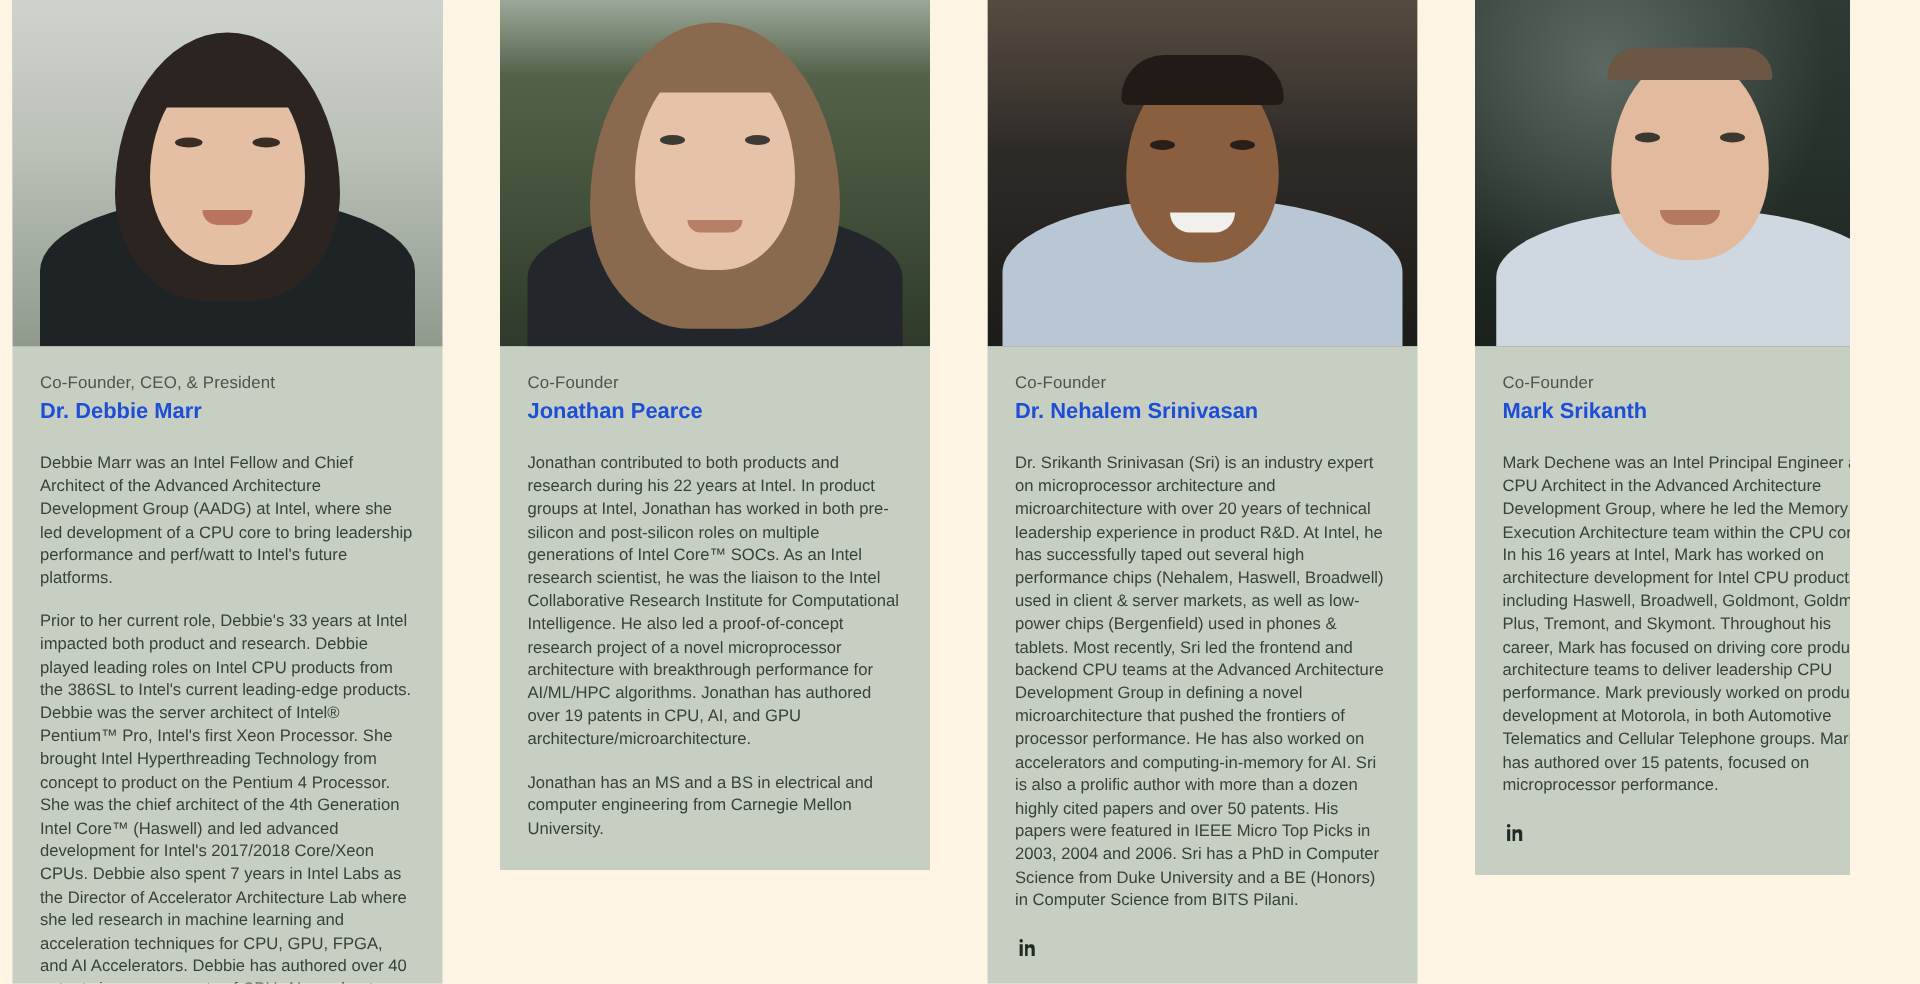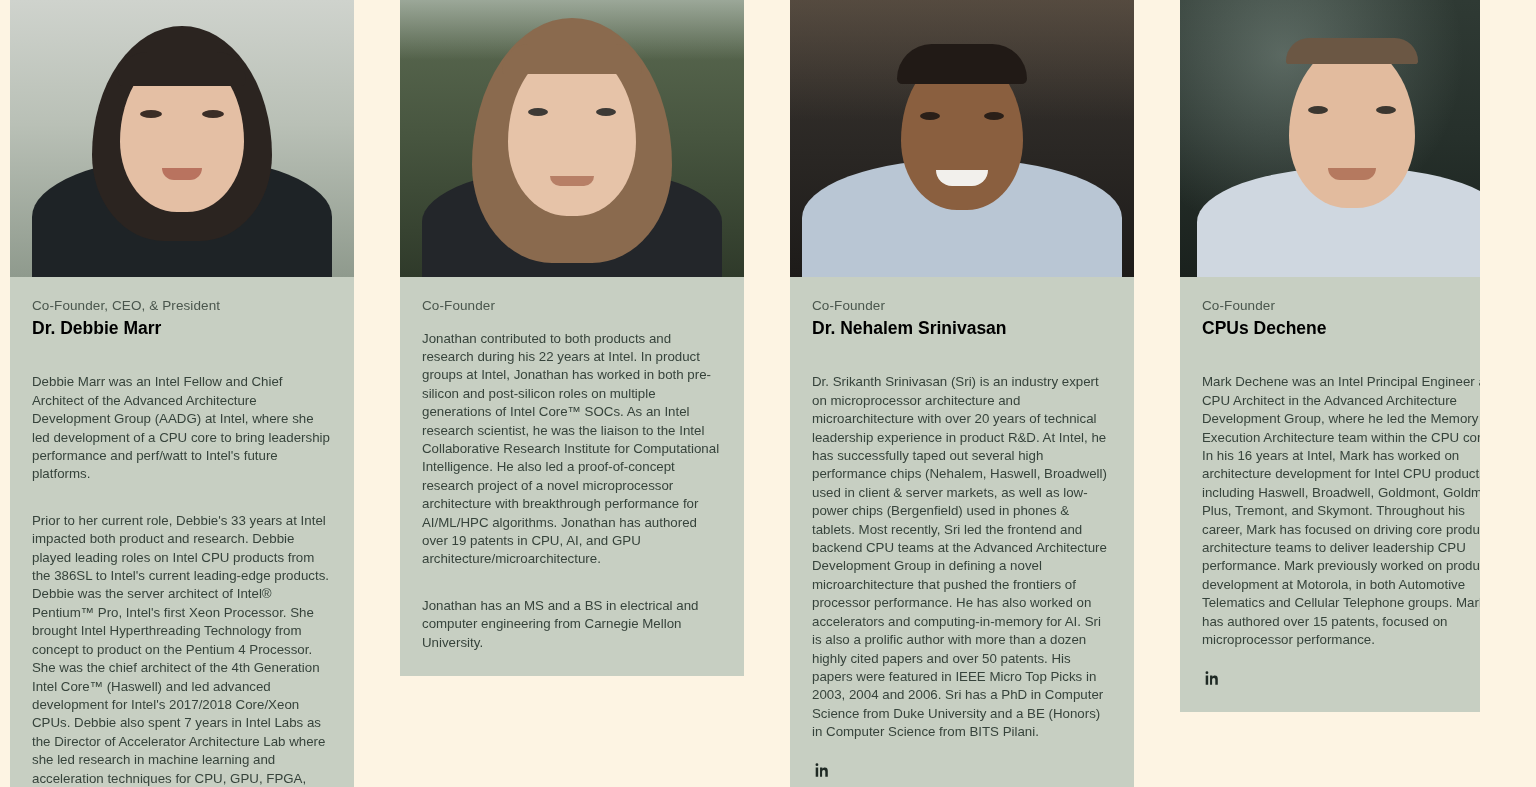--- a/index.html
+++ b/index.html
@@ -77,29 +77,29 @@
   .role {
     font-size: 13.5px;
     color: #4a564d;
     letter-spacing: 0.1px;
     margin: 0 0 3px 0;
     line-height: 1.3;
   }
   .name {
     font-size: 17.5px;
     font-weight: bold;
-    color: #000000;
+    color: #1d4ed8;
     margin: 0 0 22px 0;
     line-height: 1.25;
   }
   .bio {
     font-size: 13.3px;
     line-height: 18.4px;
     color: #36433b;
-    margin: 12px 0 16px 0;
+    margin: 0 0 16px 0;
   }
   .bio:last-of-type { margin-bottom: 0; }
 
   .linkedin {
     margin-top: 18px;
     width: 20px;
     height: 20px;
     display: inline-flex;
     align-items: center;
     justify-content: center;
@@ -144,20 +144,21 @@
           <div class="hair" style="left:50%; transform:translateX(-50%); top:18px; width:200px; height:245px; background:#8a6a4e;"></div>
           <div class="head" style="left:50%; transform:translateX(-50%); top:48px; width:128px; height:168px; background:#e6c3a8;"></div>
           <div style="position:absolute;left:50%;transform:translateX(-50%);top:44px;width:140px;height:30px;background:#8a6a4e;border-radius:70px 70px 8px 8px;"></div>
           <div style="position:absolute;left:50%;transform:translateX(-44px);top:108px;width:20px;height:8px;background:#3d3a36;border-radius:50%;"></div>
           <div style="position:absolute;left:50%;transform:translateX(24px);top:108px;width:20px;height:8px;background:#3d3a36;border-radius:50%;"></div>
           <div style="position:absolute;left:50%;transform:translateX(-22px);top:176px;width:44px;height:10px;background:#b77f66;border-radius:0 0 18px 18px;"></div>
         </div>
       </div>
       <div class="card-body">
         <div class="role">Co-Founder</div>
+        <div class="name">Jonathan Pearce</div>
         <p class="bio">Jonathan contributed to both products and research during his 22 years at Intel. In product groups at Intel, Jonathan has worked in both pre-silicon and post-silicon roles on multiple generations of Intel Core™ SOCs. As an Intel research scientist, he was the liaison to the Intel Collaborative Research Institute for Computational Intelligence. He also led a proof-of-concept research project of a novel microprocessor architecture with breakthrough performance for AI/ML/HPC algorithms. Jonathan has authored over 19 patents in CPU, AI, and GPU architecture/microarchitecture.</p>
         <p class="bio">Jonathan has an MS and a BS in electrical and computer engineering from Carnegie Mellon University.</p>
       </div>
     </div>
 
     <div class="card card-3">
       <div class="photo">
         <div class="photo-inner bg-c">
           <div style="position:absolute;left:0;top:0;width:100%;height:120px;background:linear-gradient(180deg,#6f5f4e 0%, rgba(111,95,78,0) 100%);opacity:.5;"></div>
           <div class="shoulders" style="bottom:0; width:320px; height:118px; background:#b9c6d4;"></div>
@@ -187,21 +188,21 @@
           <div class="shoulders" style="bottom:0; width:310px; height:110px; background:#cfd7e0;"></div>
           <div class="head" style="left:50%; transform:translateX(-50%); top:44px; width:126px; height:164px; background:#e2bb9e;"></div>
           <div style="position:absolute;left:50%;transform:translateX(-50%);top:38px;width:132px;height:26px;background:#6b5744;border-radius:66px 66px 8px 8px;"></div>
           <div style="position:absolute;left:50%;transform:translateX(-44px);top:106px;width:20px;height:8px;background:#3c3730;border-radius:50%;"></div>
           <div style="position:absolute;left:50%;transform:translateX(24px);top:106px;width:20px;height:8px;background:#3c3730;border-radius:50%;"></div>
           <div style="position:absolute;left:50%;transform:translateX(-24px);top:168px;width:48px;height:12px;background:#b5795f;border-radius:0 0 22px 22px;"></div>
         </div>
       </div>
       <div class="card-body">
         <div class="role">Co-Founder</div>
-        <div class="name">CPUs Dechene</div>
+        <div class="name">Mark Srikanth</div>
         <p class="bio">Mark Dechene was an Intel Principal Engineer and CPU Architect in the Advanced Architecture Development Group, where he led the Memory Execution Architecture team within the CPU core. In his 16 years at Intel, Mark has worked on architecture development for Intel CPU products including Haswell, Broadwell, Goldmont, Goldmont Plus, Tremont, and Skymont.  Throughout his career, Mark has focused on driving core product architecture teams to deliver leadership CPU performance.  Mark previously worked on product development at Motorola, in both Automotive Telematics and Cellular Telephone groups.  Mark has authored over 15 patents, focused on microprocessor performance.</p>
         <a class="linkedin" href="#" aria-label="LinkedIn">
           <svg width="18" height="18" viewBox="0 0 24 24" fill="currentColor" aria-hidden="true">
             <path d="M3.6 8.6h3.3V21H3.6V8.6zM5.25 3a1.9 1.9 0 1 1 0 3.8 1.9 1.9 0 0 1 0-3.8zM9.4 8.6h3.16v1.7h.05c.44-.8 1.52-1.7 3.13-1.7 3.35 0 3.97 2.1 3.97 4.85V21h-3.3v-5.9c0-1.4-.03-3.2-2-3.2-2 0-2.3 1.52-2.3 3.1V21H9.4V8.6z"></path>
           </svg>
         </a>
       </div>
     </div>
 
   </div>

